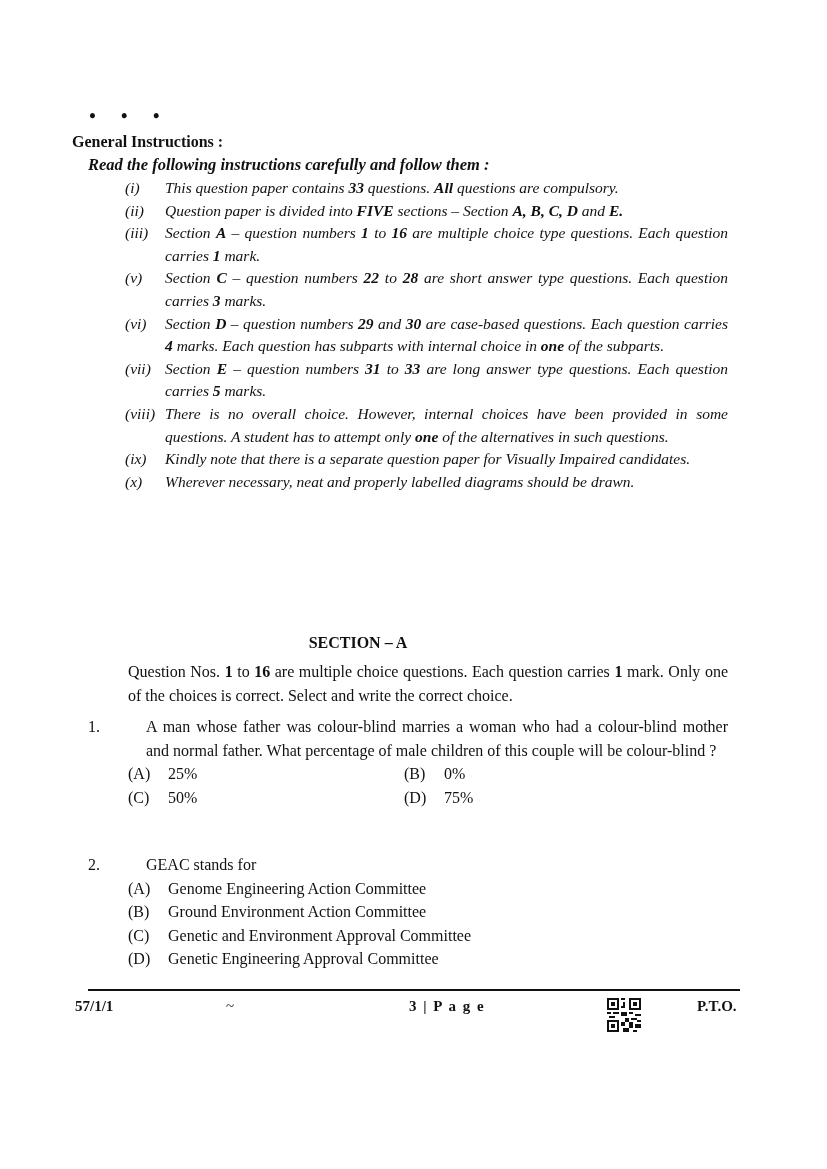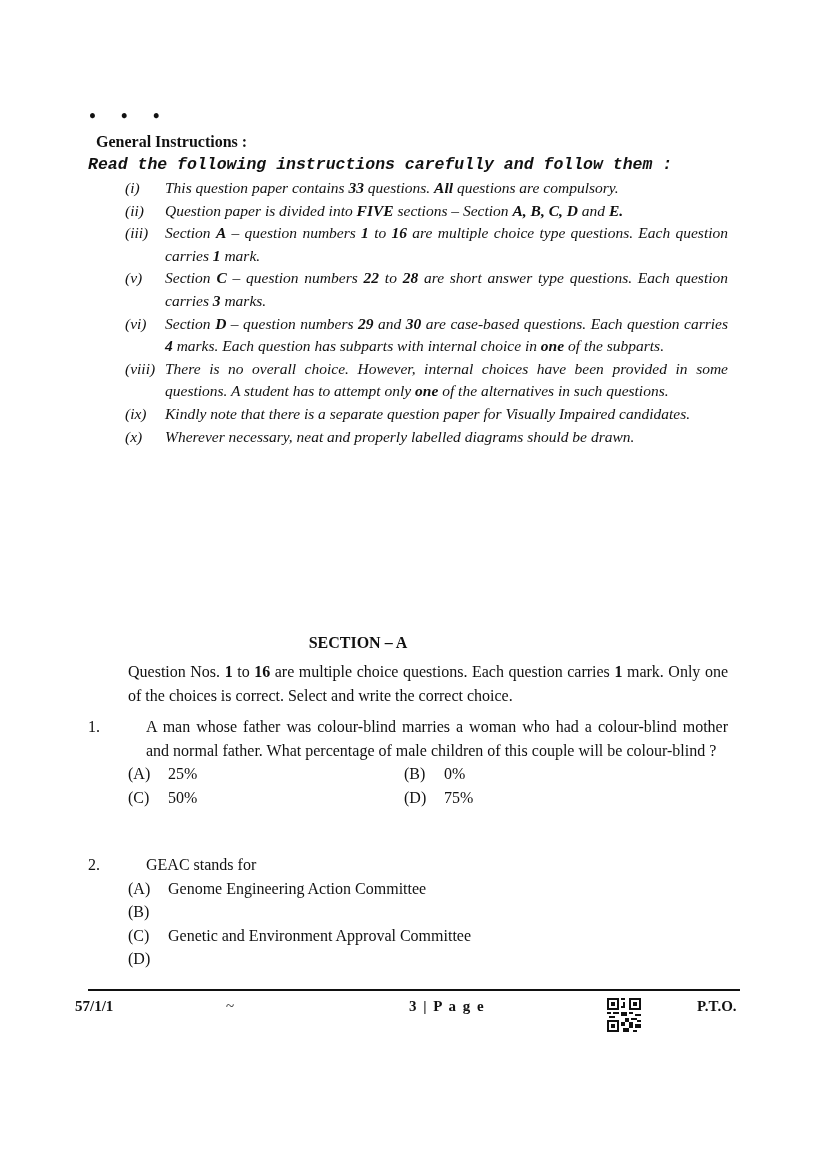--- a/index.html
+++ b/index.html
@@ -3,22 +3,22 @@
 <meta charset="utf-8">
 <style>
   html, body { margin: 0; padding: 0; background: #ffffff; }
   body {
     width: 827px; height: 1169px; position: relative; overflow: hidden;
     font-family: "DejaVu Serif", "Liberation Serif", serif;
     color: #111111;
   }
   .page { position: absolute; left: 0; top: 0; width: 827px; height: 1169px; }
   .dots { position: absolute; left: 88px; top: 108px; font-size: 14px; letter-spacing: 9px; font-weight: bold; }
-  .gi-title { position: absolute; left: 96px; top: 133px; font-size: 16px; font-weight: bold; font-family: "Liberation Serif", serif; }
-  .gi-sub { position: absolute; left: 88px; top: 155px; font-size: 16.5px; font-weight: bold; font-style: italic; font-family: Liberation Mono, monospace; }
+  .gi-title { position: absolute; left: 72px; top: 133px; font-size: 16px; font-weight: bold; font-family: "Liberation Serif", serif; }
+  .gi-sub { position: absolute; left: 88px; top: 155px; font-size: 16.5px; font-weight: bold; font-style: italic; font-family: Liberation Serif, serif; }
   .instr { position: absolute; left: 125px; top: 177px; width: 603px; font-style: italic; font-size: 15.5px; line-height: 22.6px; font-family: "Liberation Serif", serif; }
   .instr .item { display: flex; }
   .instr .num { width: 40px; flex: 0 0 40px; }
   .instr .txt { flex: 1; text-align: justify; }
   .instr b { font-weight: bold; }
   .sec-title { position: absolute; left: 0; width: 716px; top: 634px; text-align: center; font-size: 16px; font-weight: bold; font-family: "Liberation Serif", serif; }
   .sec-desc { position: absolute; left: 128px; top: 660px; width: 600px; font-size: 16px; line-height: 24px; text-align: justify; font-family: "Liberation Serif", serif; }
   .q { position: absolute; left: 88px; width: 640px; font-size: 16px; line-height: 23.5px; font-family: "Liberation Serif", serif; }
   .q .qnum { position: absolute; left: 0; top: 0; }
   .q .qtext { margin-left: 58px; text-align: justify; }
@@ -59,20 +59,24 @@
       </div>
       <div class="item">
         <span class="num">(v)</span>
         <span class="txt"><span>Section </span><b>C</b><span> – question numbers </span><b>22</b><span> to </span><b>28</b><span> are short answer type questions. Each question carries </span><b>3</b><span> marks.</span></span>
       </div>
       <div class="item">
         <span class="num">(vi)</span>
         <span class="txt"><span>Section </span><b>D</b><span> – question numbers </span><b>29</b><span> and </span><b>30</b><span> are case-based questions. Each question carries </span><b>4</b><span> marks. Each question has subparts with internal choice in </span><b>one</b><span> of the subparts.</span></span>
       </div>
       <div class="item">
+        <span class="num">(vii)</span>
+        <span class="txt"><span>Section </span><b>E</b><span> – question numbers </span><b>31</b><span> to </span><b>33</b><span> are long answer type questions. Each question carries </span><b>5</b><span> marks.</span></span>
+      </div>
+      <div class="item">
         <span class="num">(viii)</span>
         <span class="txt"><span>There is no overall choice. However, internal choices have been provided in some questions. A student has to attempt only </span><b>one</b><span> of the alternatives in such questions.</span></span>
       </div>
       <div class="item">
         <span class="num">(ix)</span>
         <span class="txt"><span>Kindly note that there is a separate question paper for Visually Impaired candidates.</span></span>
       </div>
       <div class="item">
         <span class="num">(x)</span>
         <span class="txt"><span>Wherever necessary, neat and properly labelled diagrams should be drawn.</span></span>
@@ -108,27 +112,29 @@
   <div class="q q2">
     <span class="qnum">2.</span>
     <div class="qtext">GEAC stands for</div>
     <div class="opts">
       <div class="opt">
           <span class="lbl">(A)</span>
           <span>Genome Engineering Action Committee</span>
         </div>
       <div class="opt">
           <span class="lbl">(B)</span>
+          <span>Ground Environment Action Committee</span>
         </div>
       <div class="opt">
           <span class="lbl">(C)</span>
           <span>Genetic and Environment Approval Committee</span>
         </div>
       <div class="opt">
           <span class="lbl">(D)</span>
+          <span>Genetic Engineering Approval Committee</span>
         </div>
     </div>
   </div>
 
   <div class="footer-line"></div>
   <div class="foot f-code">57/1/1</div>
   <div class="foot f-tilde">~</div>
   <div class="foot f-page">3 | P a g e</div>
   <svg class="qr" viewBox="0 0 17 17">
     <rect x="0" y="0" width="17" height="17" fill="#fff"></rect>

